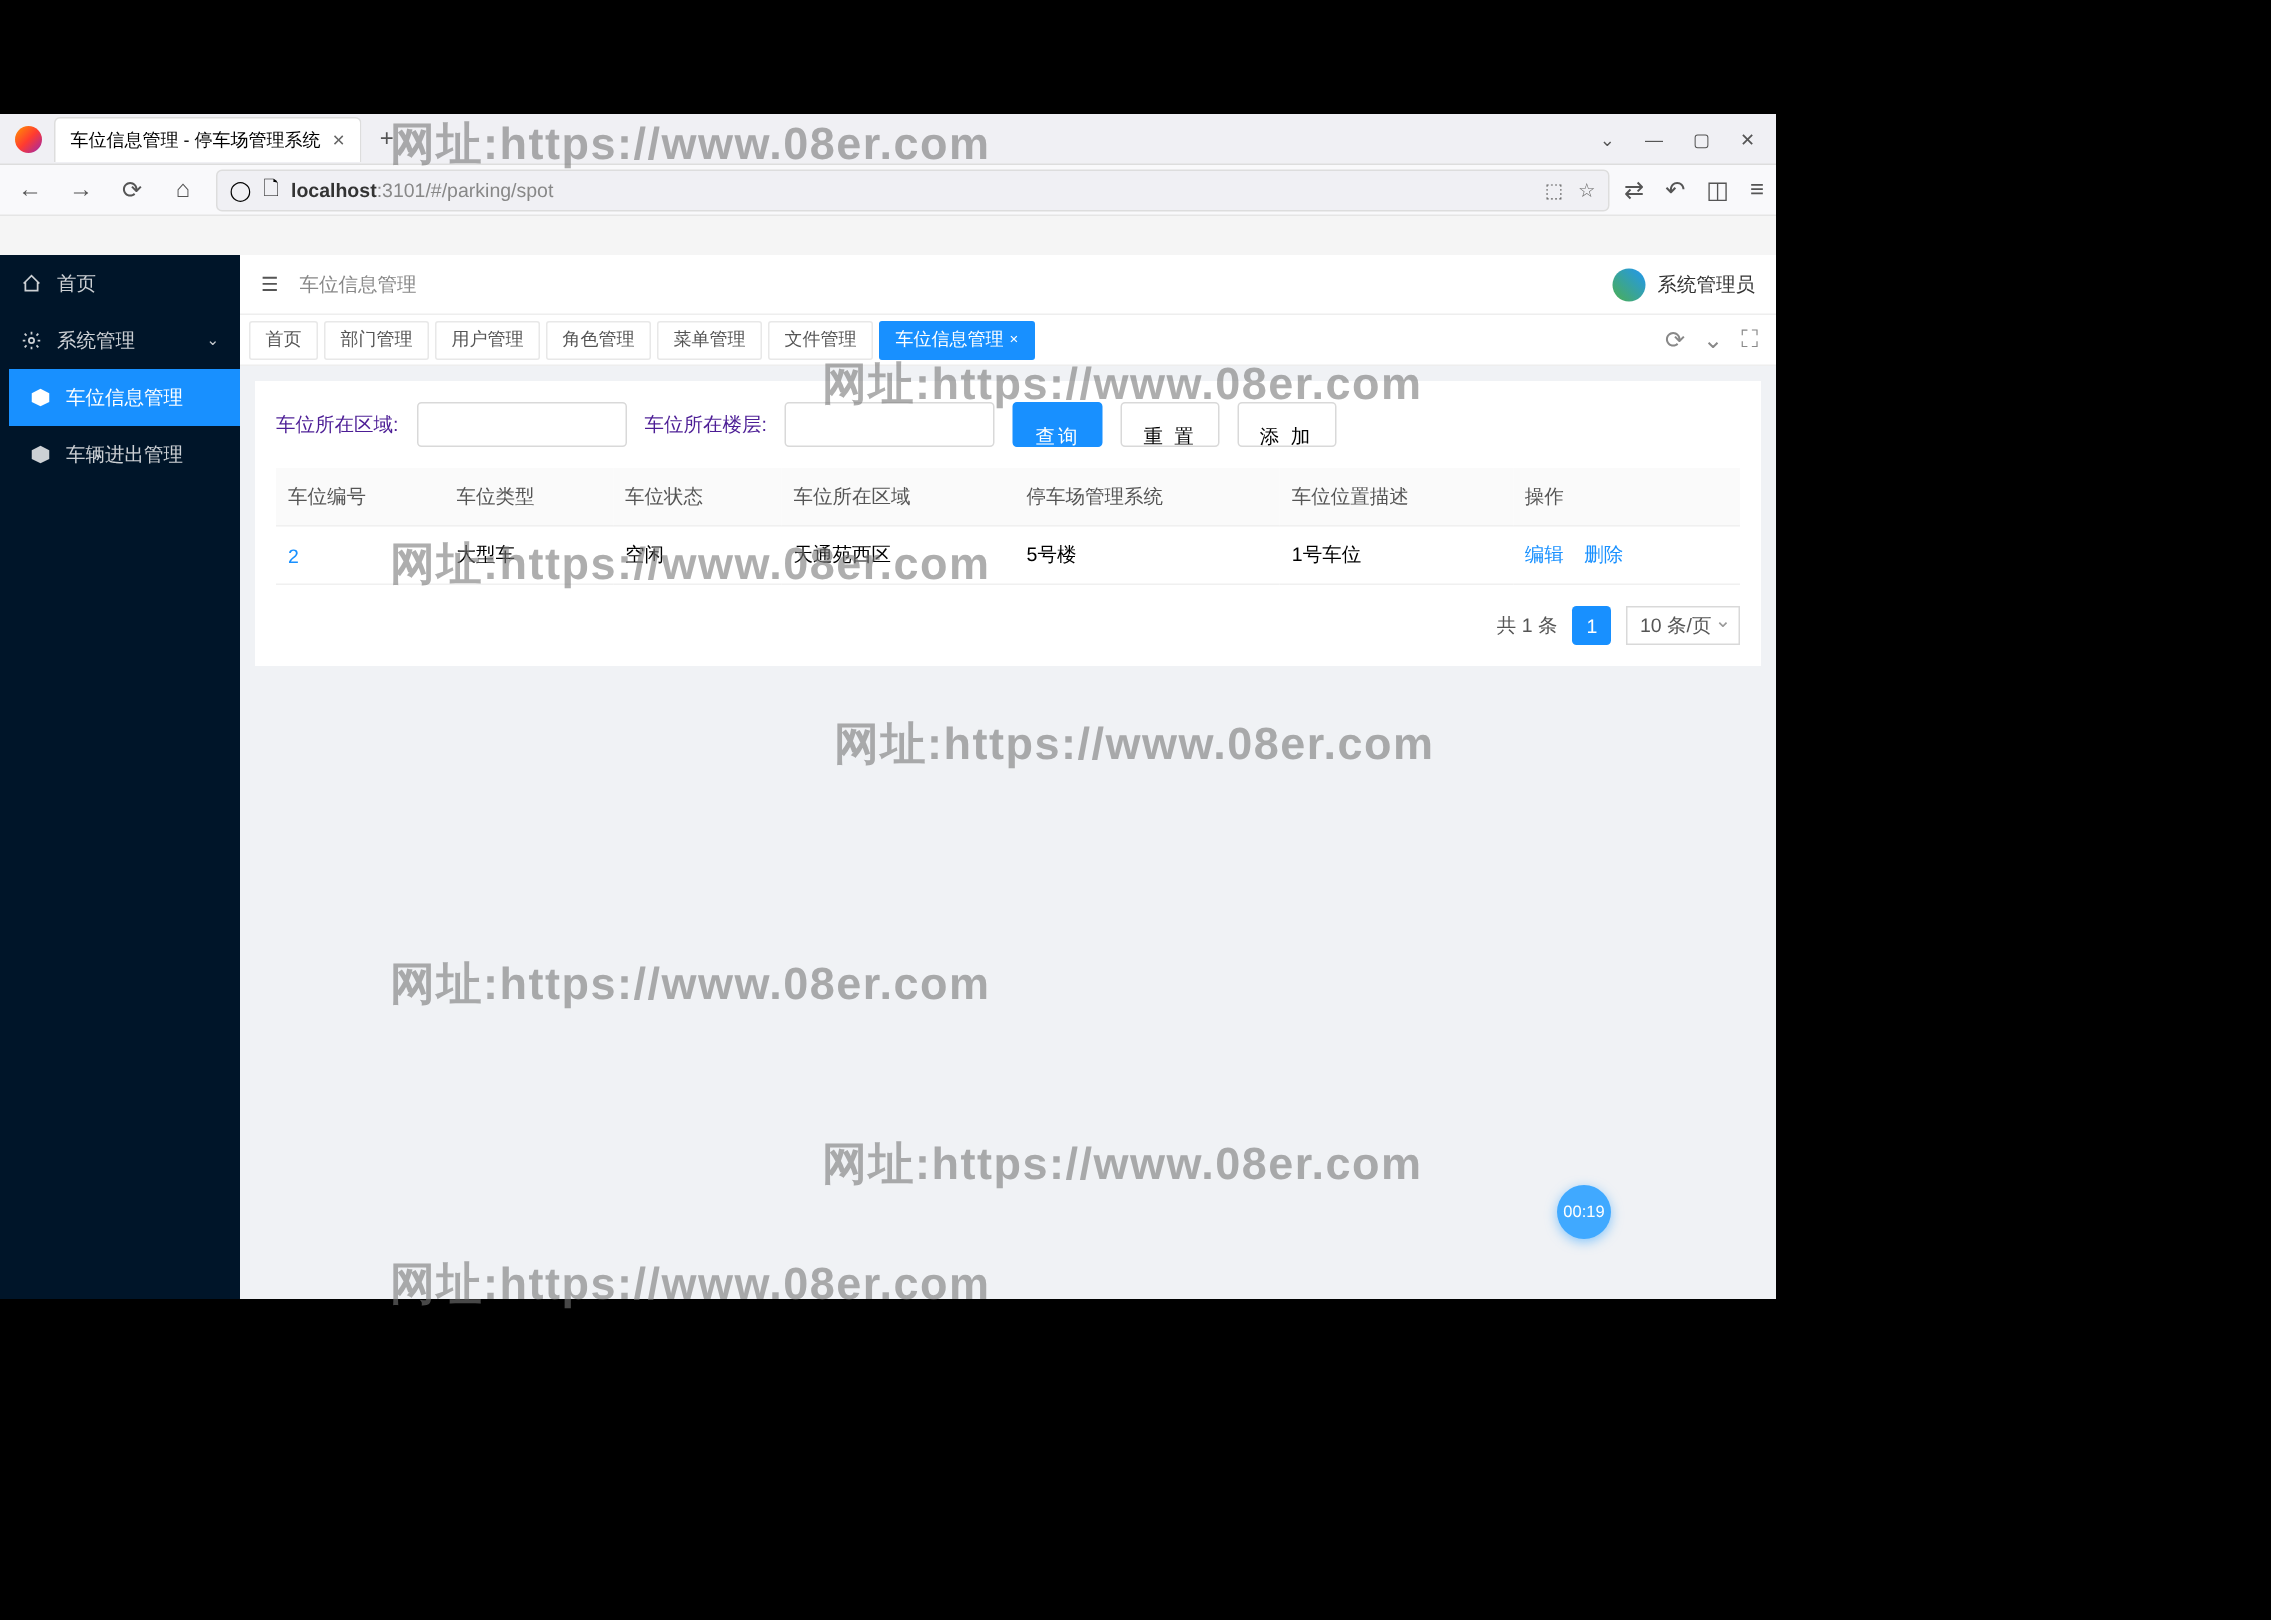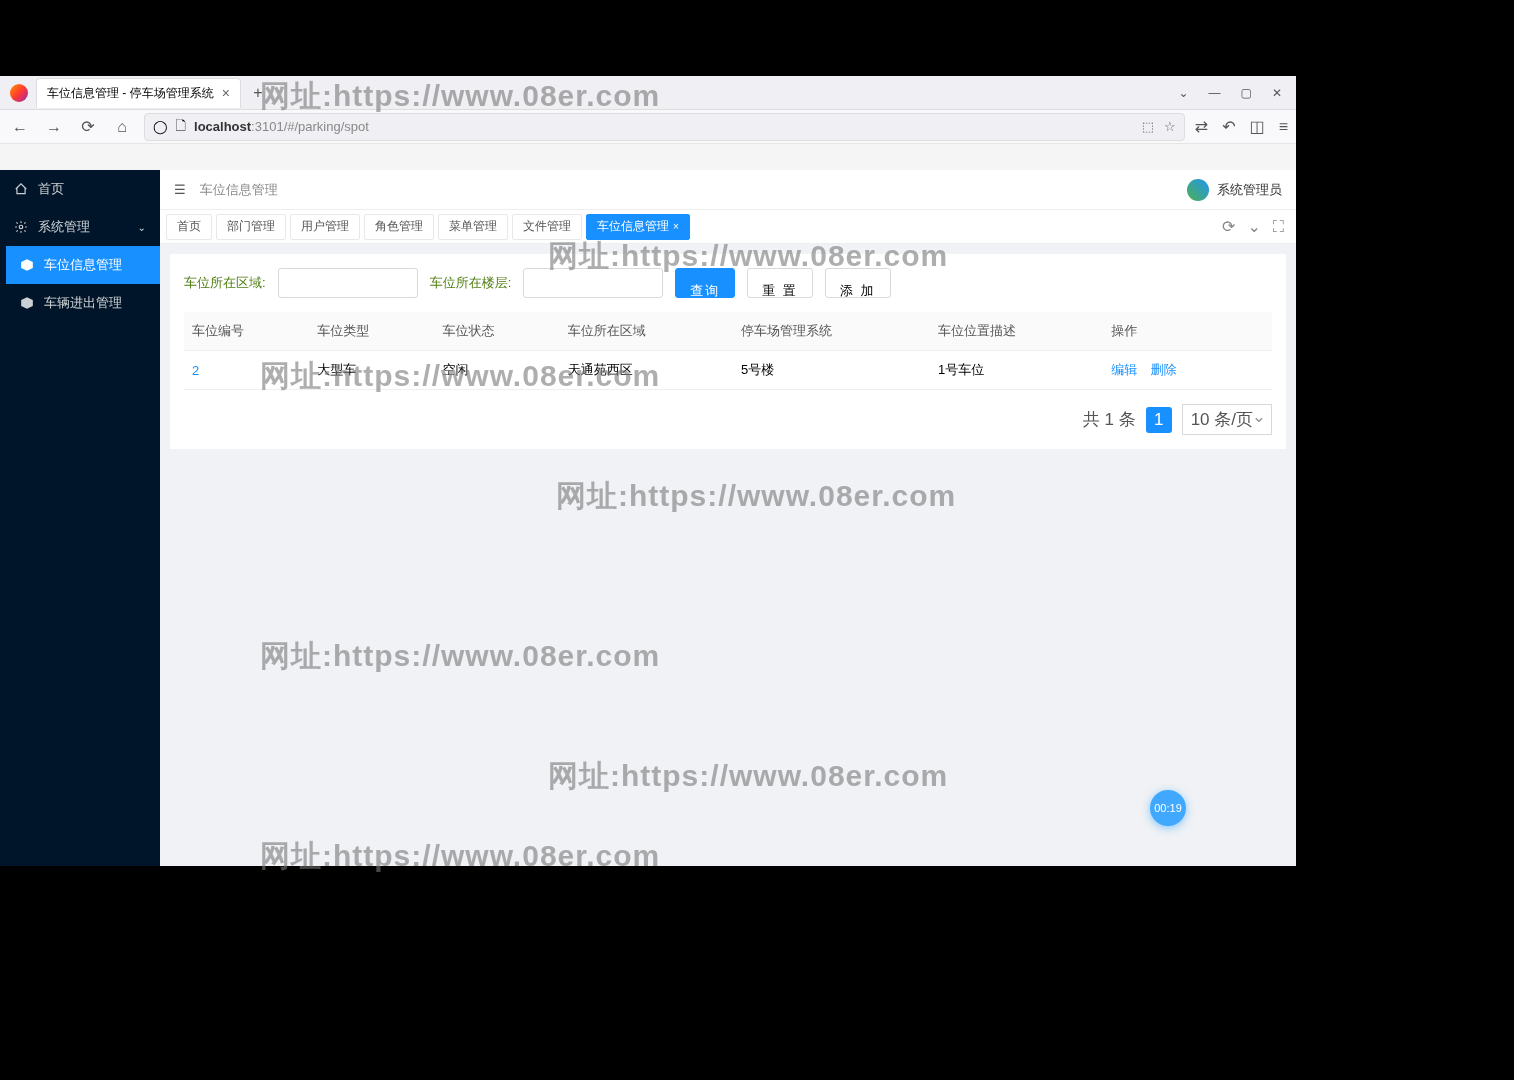--- a/index.html
+++ b/index.html
@@ -1,18 +1,18 @@
 <!DOCTYPE html>
 <html><head>
 <meta charset="utf-8">
 <style>
 * { margin: 0; padding: 0; box-sizing: border-box; font-family: -apple-system, "Microsoft YaHei", sans-serif; }
 body { background: #000; width: 1514px; height: 1080px; overflow: hidden; position: relative; }
 
-.viewport { position: absolute; left: 0; top: 76px; width: 1296px; height: 790px; background: #f5f5f5; }
+.viewport { position: absolute; left: 0; top: 76px; width: 1184px; height: 790px; background: #f5f5f5; }
 
 
 .browser-chrome { background: #f0f0f4; }
 .tab-bar { height: 34px; display: flex; align-items: center; padding: 0 6px; background: #f0f0f4; border-bottom: 1px solid #ddd; }
 .ff-icon { width: 18px; height: 18px; background: linear-gradient(135deg,#ff9500,#ff3b30,#9c27b0); border-radius: 50%; margin: 0 8px 0 4px; }
 .tab { display: flex; align-items: center; background: #fff; border: 1px solid #ddd; border-bottom: none; border-radius: 4px 4px 0 0; height: 30px; padding: 0 10px; margin-right: 4px; font-size: 12px; gap: 8px; }
 .tab-close { color: #666; cursor: pointer; font-size: 14px; }
 .new-tab { width: 26px; height: 26px; display: flex; align-items: center; justify-content: center; font-size: 16px; color: #555; cursor: pointer; }
 .win-controls { margin-left: auto; display: flex; gap: 20px; align-items: center; color: #555; font-size: 12px; padding-right: 8px; }
 .win-controls span { cursor: pointer; }
@@ -45,32 +45,32 @@
 .avatar { width: 22px; height: 22px; border-radius: 50%; background: linear-gradient(45deg,#4caf50,#2196f3); }
 
 .tabs-row { height: 34px; background: #fff; display: flex; align-items: center; padding: 0 6px; gap: 4px; border-bottom: 1px solid #eee; }
 .page-tab { height: 26px; padding: 0 10px; border: 1px solid #e8e8e8; border-radius: 2px; font-size: 12px; display: flex; align-items: center; gap: 4px; cursor: pointer; color: #555; }
 .page-tab.active { background: #1890ff; color: #fff; border-color: #1890ff; }
 .page-tab .x { font-size: 10px; }
 .tabs-right { margin-left: auto; display: flex; gap: 12px; color: #888; align-items: center; padding-right: 6px; }
 
 .content-panel { margin: 10px; background: #fff; padding: 14px; }
 .search-row { display: flex; align-items: center; gap: 12px; font-size: 13px; margin-bottom: 14px; }
-.search-row label { color: #4d7c0f; }
+.search-row label { color: #4c1d95; }
 .search-row input { height: 30px; width: 140px; border: 1px solid #d9d9d9; border-radius: 3px; padding: 0 8px; }
 .btn { height: 30px; padding: 13px 14px; border: 1px solid #d9d9d9; border-radius: 3px; background: #fff; font-size: 13px; cursor: pointer; letter-spacing: 2px; }
 .btn.primary { background: #1890ff; color: #fff; border-color: #1890ff; }
 
 table { width: 100%; border-collapse: collapse; font-size: 13px; }
 th, td { text-align: left; padding: 10px 8px; border-bottom: 1px solid #f0f0f0; }
 th { background: #fafafa; color: #555; font-weight: 400; }
 td.link { color: #1890ff; cursor: pointer; }
 .row-actions a { color: #1890ff; margin-right: 10px; cursor: pointer; }
 
-.pagination { display: flex; justify-content: flex-end; align-items: center; gap: 10px; margin-top: 14px; font-size: 17px; color: #555; }
+.pagination { display: flex; justify-content: flex-end; align-items: center; gap: 10px; margin-top: 14px; font-size: 13px; color: #555; }
 .page-btn { width: 26px; height: 26px; display: flex; align-items: center; justify-content: center; border-radius: 3px; cursor: pointer; }
 .page-btn.active { background: #1890ff; color: #fff; }
 .page-size { border: 1px solid #d9d9d9; border-radius: 0; padding: 3px 18px 3px 8px; position: relative; cursor: pointer; }
 .page-size::after { content: "⌄"; position: absolute; right: 5px; top: 1px; color: #999; }
 
 .timer-badge { position: absolute; right: 110px; bottom: 40px; width: 36px; height: 36px; border-radius: 50%; background: #40a9ff; color: #fff; font-size: 11px; display: flex; align-items: center; justify-content: center; box-shadow: 0 2px 8px rgba(64,169,255,.6); }
 
 .watermark { position: absolute; color: rgba(120,120,120,.6); font-size: 30px; font-weight: 700; pointer-events: none; letter-spacing: 1px; }
 
 svg.ico { width: 14px; height: 14px; }

